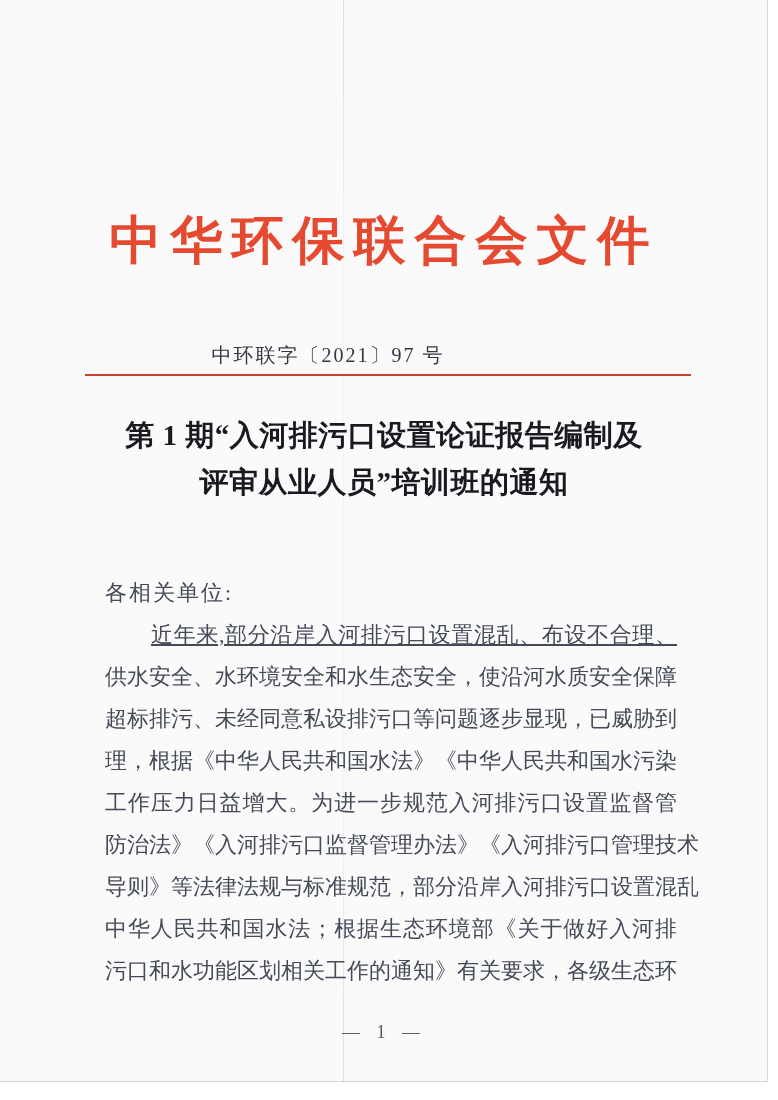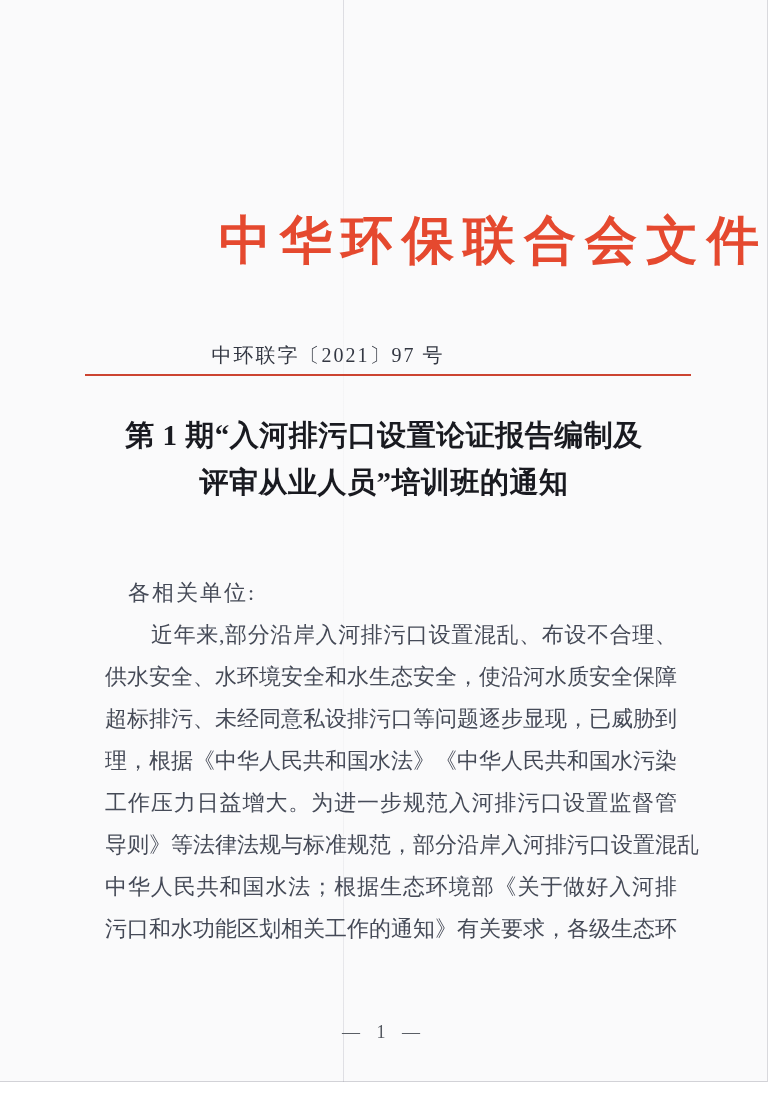--- a/index.html
+++ b/index.html
@@ -40,21 +40,21 @@
       rgba(150,150,165,0.30) 0%,
       rgba(150,150,165,0.06) 25%,
       rgba(150,150,165,0.05) 70%,
       rgba(150,150,165,0.28) 100%);
   }
   .letterhead {
     position: absolute;
     left: 0;
     top: 210px;
     width: 768px;
-    text-align: right;
+    text-align: center;
     font-size: 52px;
     font-weight: bold;
     color: #e5492f;
     letter-spacing: 9px;
     box-sizing: border-box;
     line-height: 62px;
     white-space: nowrap;
   }
   .doc-number {
     position: absolute;
@@ -94,30 +94,30 @@
     top: 572px;
     width: 572px;
     font-size: 22px;
     color: #454a57;
     line-height: 42px;
   }
   .salutation {
     text-align: left;
     letter-spacing: 2px;
     height: 42px;
-    margin-left: 23px;
   }
   .body-line {
     height: 42px;
     text-align: justify;
     text-align-last: justify;
     white-space: nowrap;
   }
   .body-line.indent {
     padding-left: 46px;
+    text-decoration: underline;
   }
   .page-number {
     position: absolute;
     left: 0;
     top: 1020px;
     width: 768px;
     text-align: center;
     font-size: 18px;
     color: #53575f;
     letter-spacing: 6px;
@@ -143,20 +143,21 @@
       <div>评审从业人员”培训班的通知</div>
     </div>
 
     <div class="content">
       <div class="salutation">各相关单位:</div>
       <div class="body-line indent">近年来,部分沿岸入河排污口设置混乱、布设不合理、</div>
       <div class="body-line">供水安全、水环境安全和水生态安全，使沿河水质安全保障</div>
       <div class="body-line">超标排污、未经同意私设排污口等问题逐步显现，已威胁到</div>
       <div class="body-line">理，根据《中华人民共和国水法》《中华人民共和国水污染</div>
       <div class="body-line">工作压力日益增大。为进一步规范入河排污口设置监督管</div>
+      <div class="body-line">防治法》《入河排污口监督管理办法》《入河排污口管理技术</div>
       <div class="body-line">导则》等法律法规与标准规范，部分沿岸入河排污口设置混乱</div>
       <div class="body-line">中华人民共和国水法；根据生态环境部《关于做好入河排</div>
       <div class="body-line">污口和水功能区划相关工作的通知》有关要求，各级生态环</div>
     </div>
 
     <div class="page-number">— 1 —</div>
 
   </div>
 </div>
 

